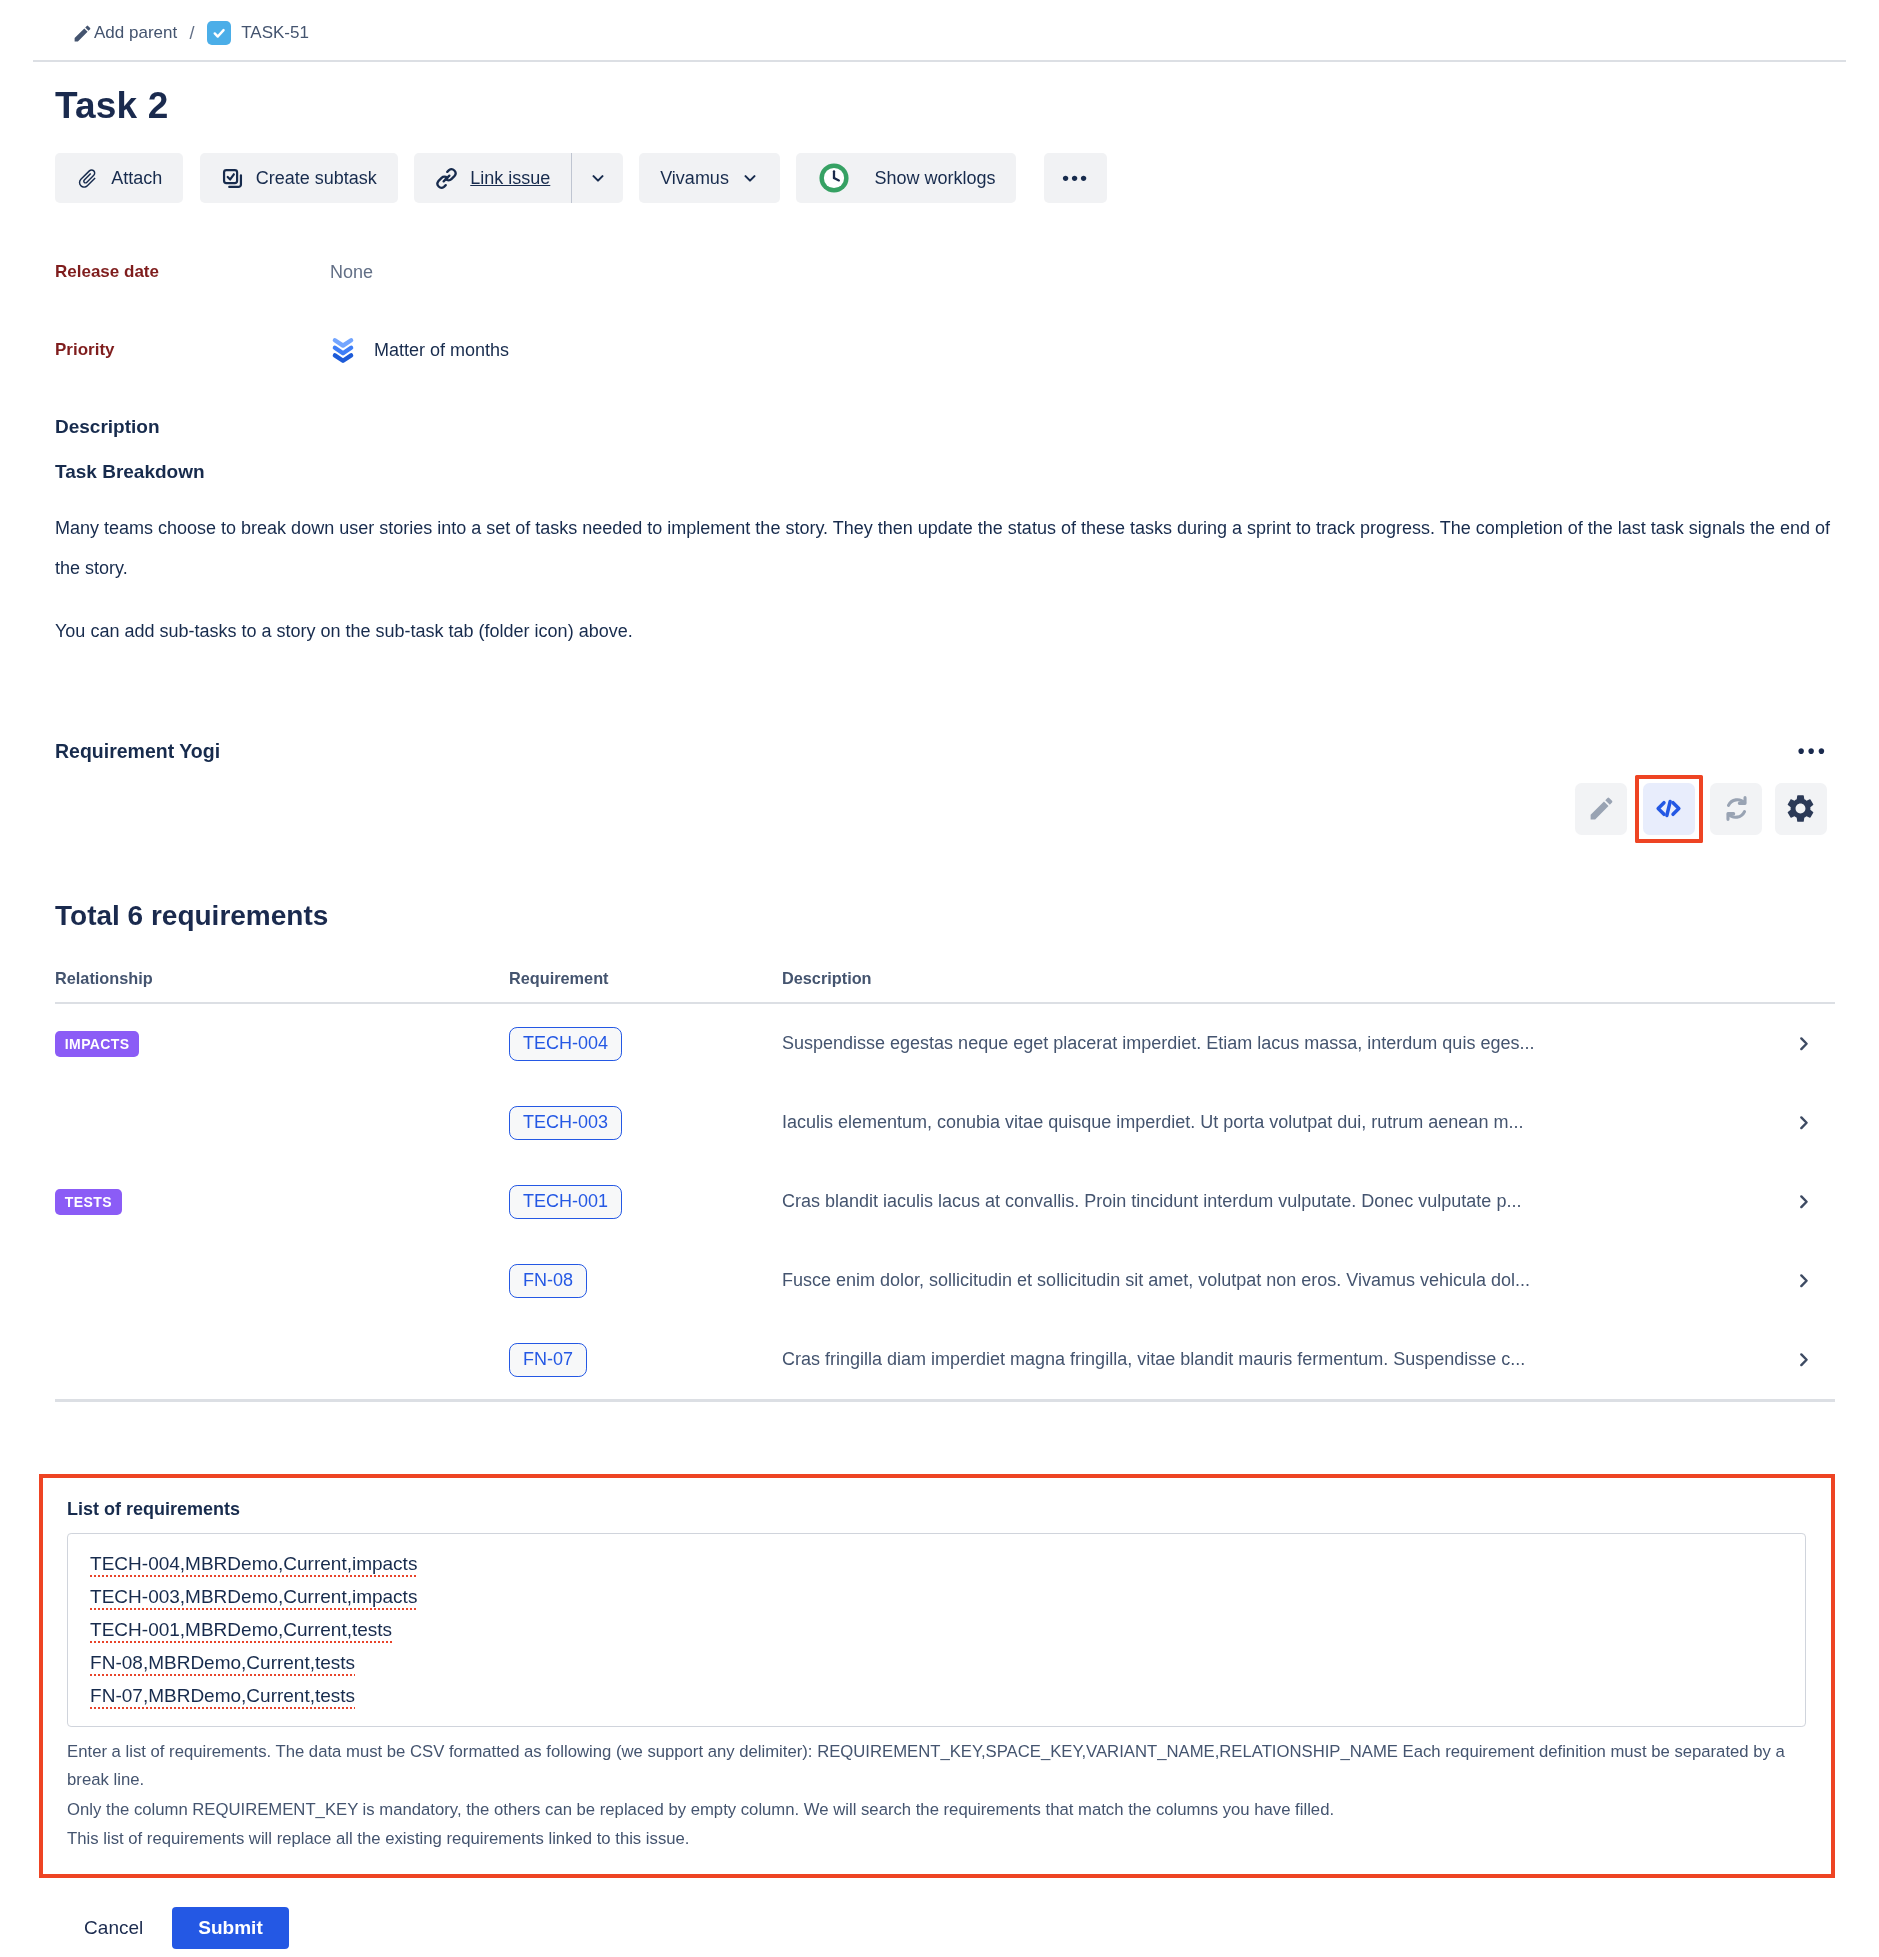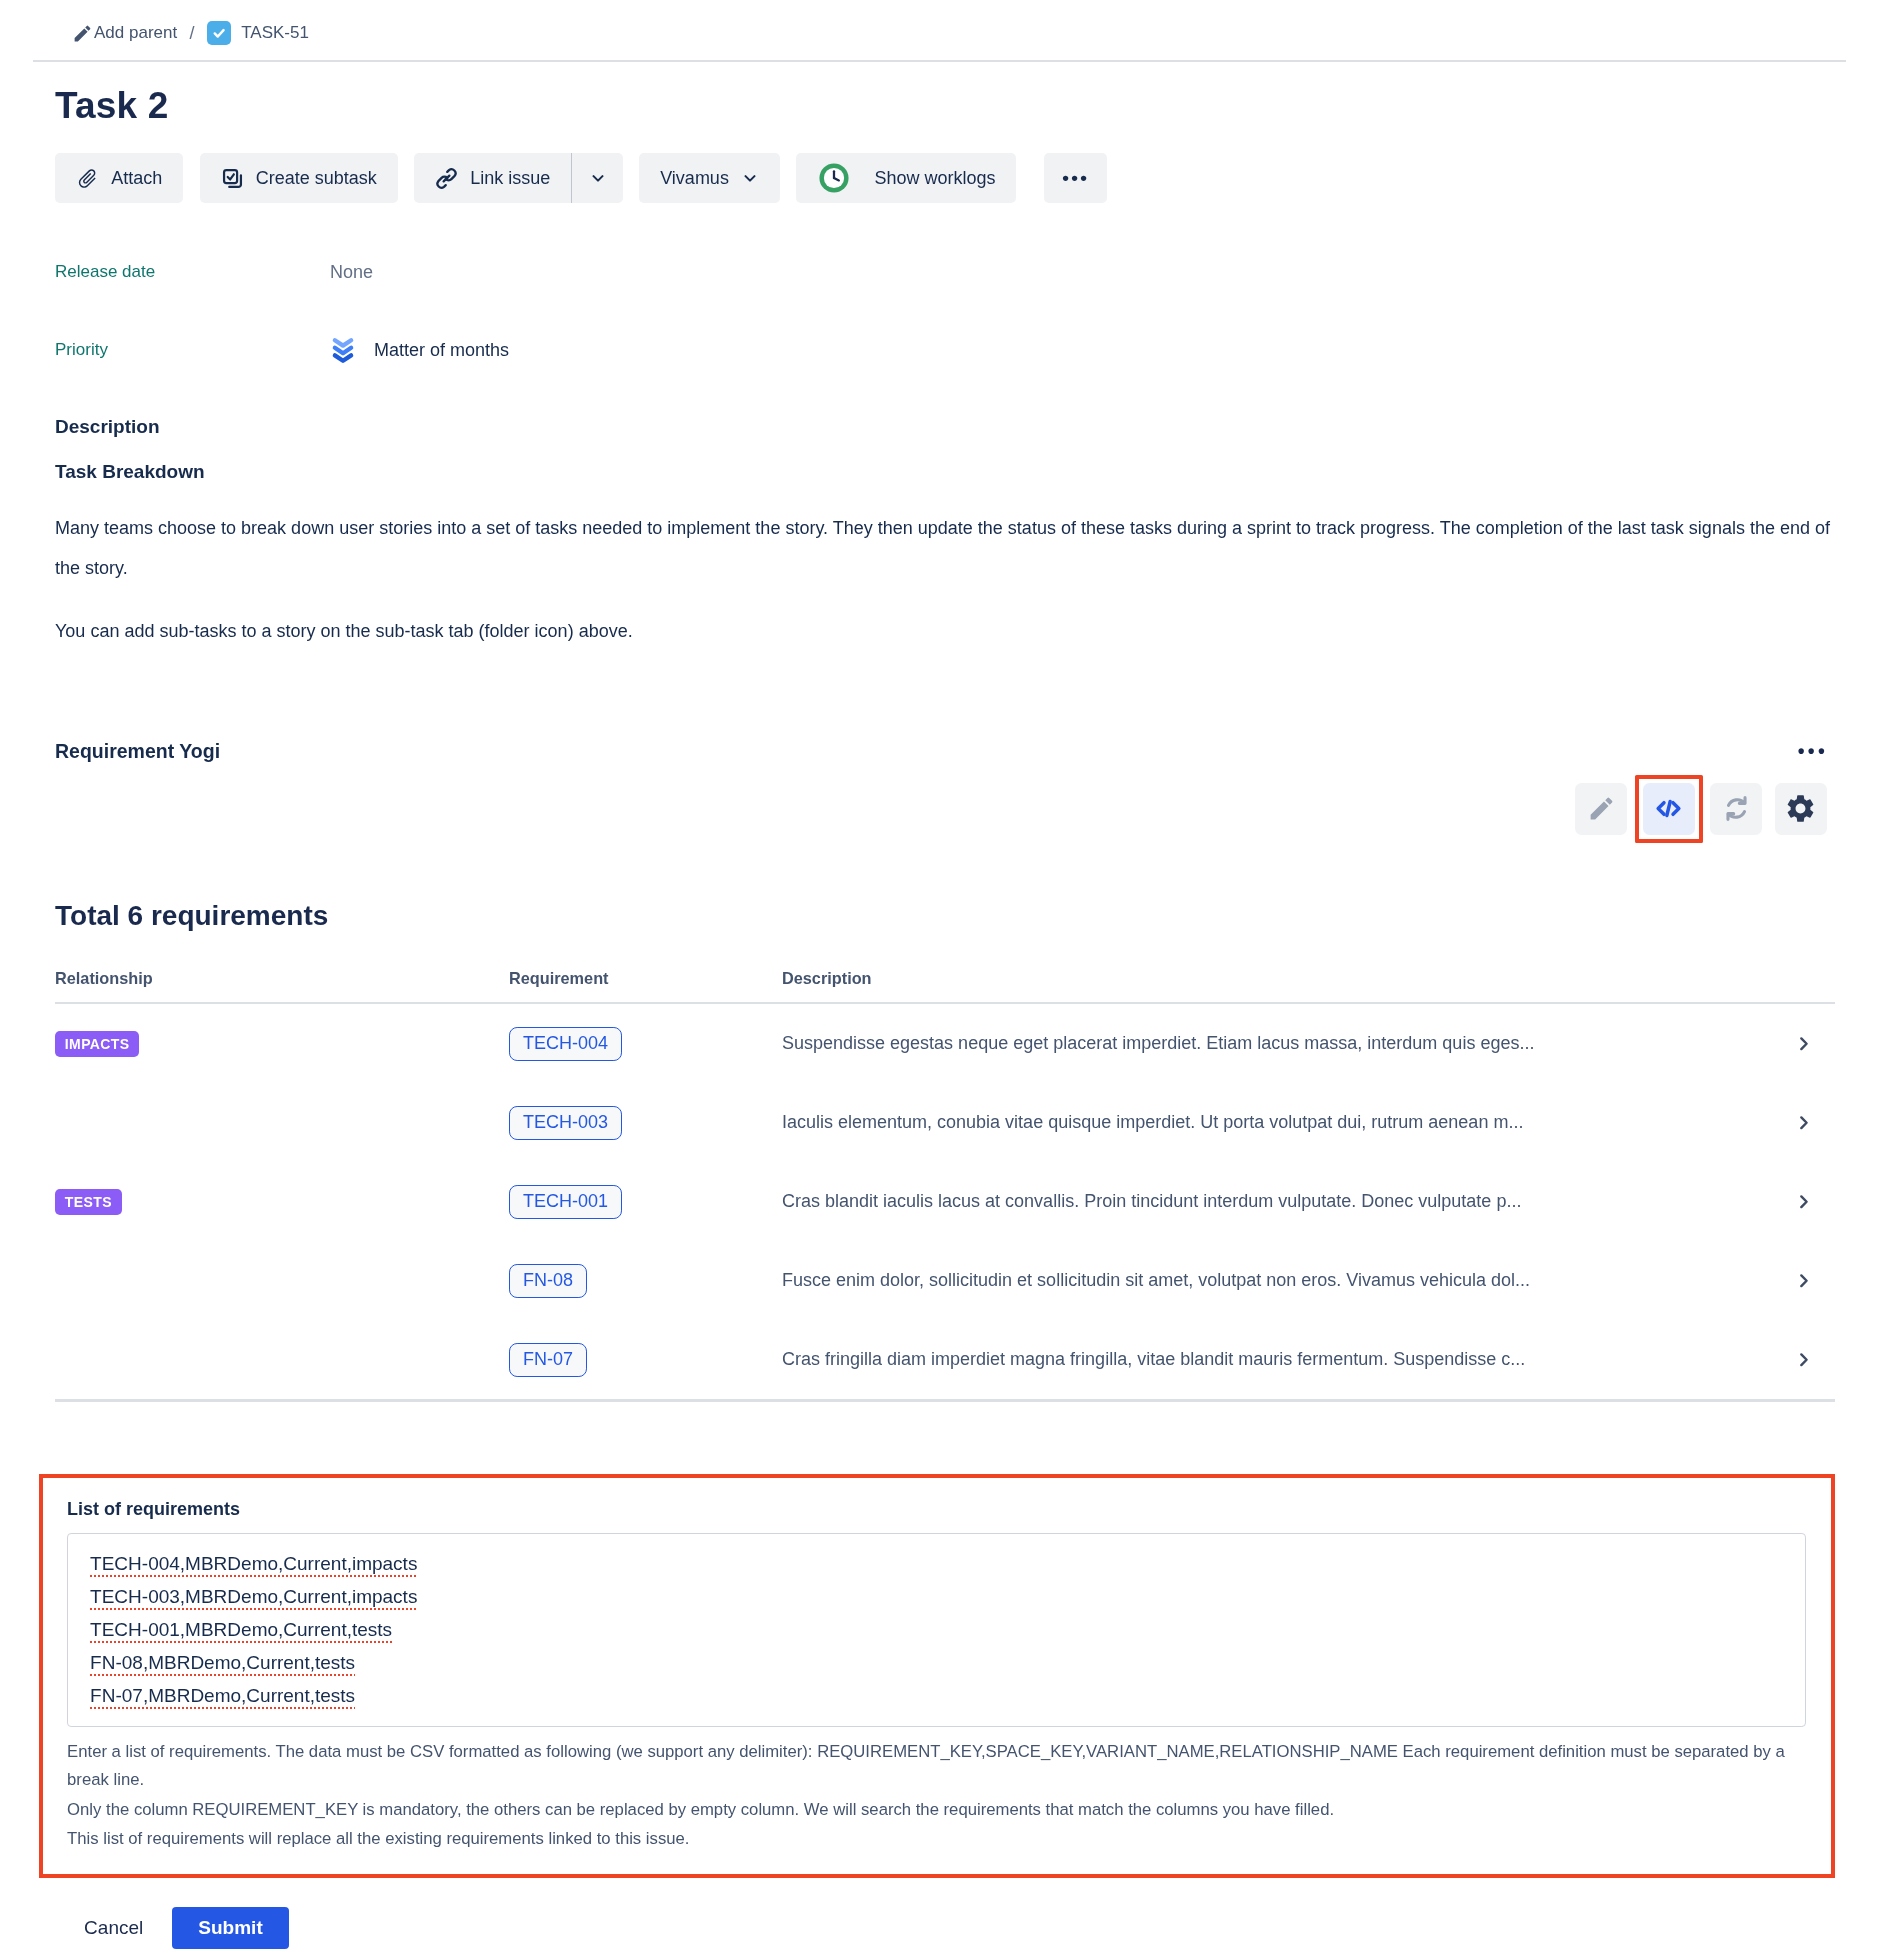--- a/index.html
+++ b/index.html
@@ -19,28 +19,28 @@
   .task-icon { width:24.4px; height:24.4px; border-radius:4.9px; background:#4BAEE8; display:flex; align-items:center; justify-content:center; }
   .top-divider { margin-top:14.7px; height:2.4px; background:#DCDFE4; }
 
   
   h1.page-title { margin-top:23px; font-size:37px; font-weight:700; color:#1A2A4E; letter-spacing:0.2px; }
   .toolbar { margin-top:26px; display:flex; align-items:center; gap:16.3px; }
   .btn { background:#F1F2F4; border:none; border-radius:4.9px; height:50px; padding:0 21px;
          display:flex; align-items:center; gap:12.2px; font-size:18px; font-weight:500; color:#172B4D;
          font-family:inherit; cursor:pointer; }
   .btn-split { display:flex; align-items:stretch; }
-  .btn-split .btn.main { border-radius:4.9px 0 0 4.9px; }
+  .btn-split .btn.main { border-radius:4.9px 0 0 4.9px;text-decoration:underline; }
   .btn-split .btn.caret { border-radius:0 4.9px 4.9px 0; padding:0 16.3px; border-left:1.6px solid #BFC5D1; }
   .btn-more { padding:0 18px; font-weight:700; letter-spacing:2.4px; font-size:19px; }
 
   
   .fields { margin-top:47px; display:flex; flex-direction:column; gap:34px; }
   .field-row { display:flex; align-items:center; min-height:44px; }
-  .field-label { width:275px; font-size:17px; font-weight:400; color:#0f766e; }
+  .field-label { width:275px; font-size:17px; font-weight:700; color:#7f1d1d; }
   .field-value { font-size:18px; color:#172B4D; display:flex; align-items:center; gap:18px; }
   .field-value.muted { color:#626F86; }
 
   
   .section-heading { margin-top:44px; font-size:19px; font-weight:700; color:#172B4D; }
   .sub-heading { margin-top:23px; font-size:19px; font-weight:700; color:#172B4D; }
   p.body-text { margin-top:24.4px; font-size:18px; line-height:40px; color:#172B4D; max-width:1775px; }
   p.body-text + p.body-text { margin-top:23px; }
 
   

